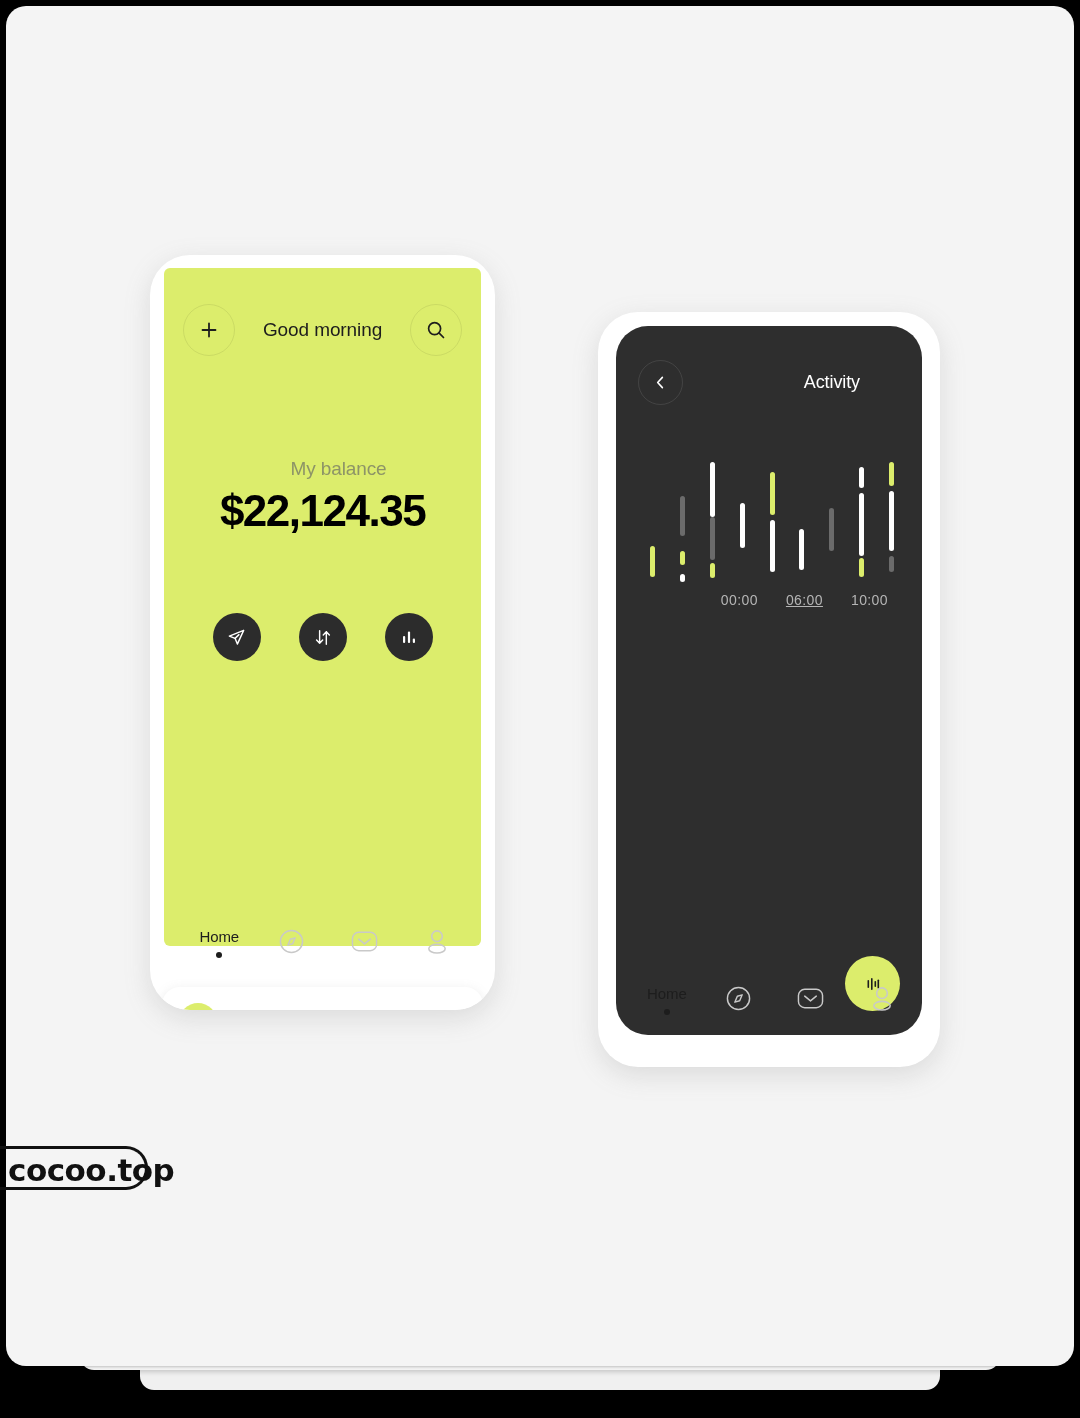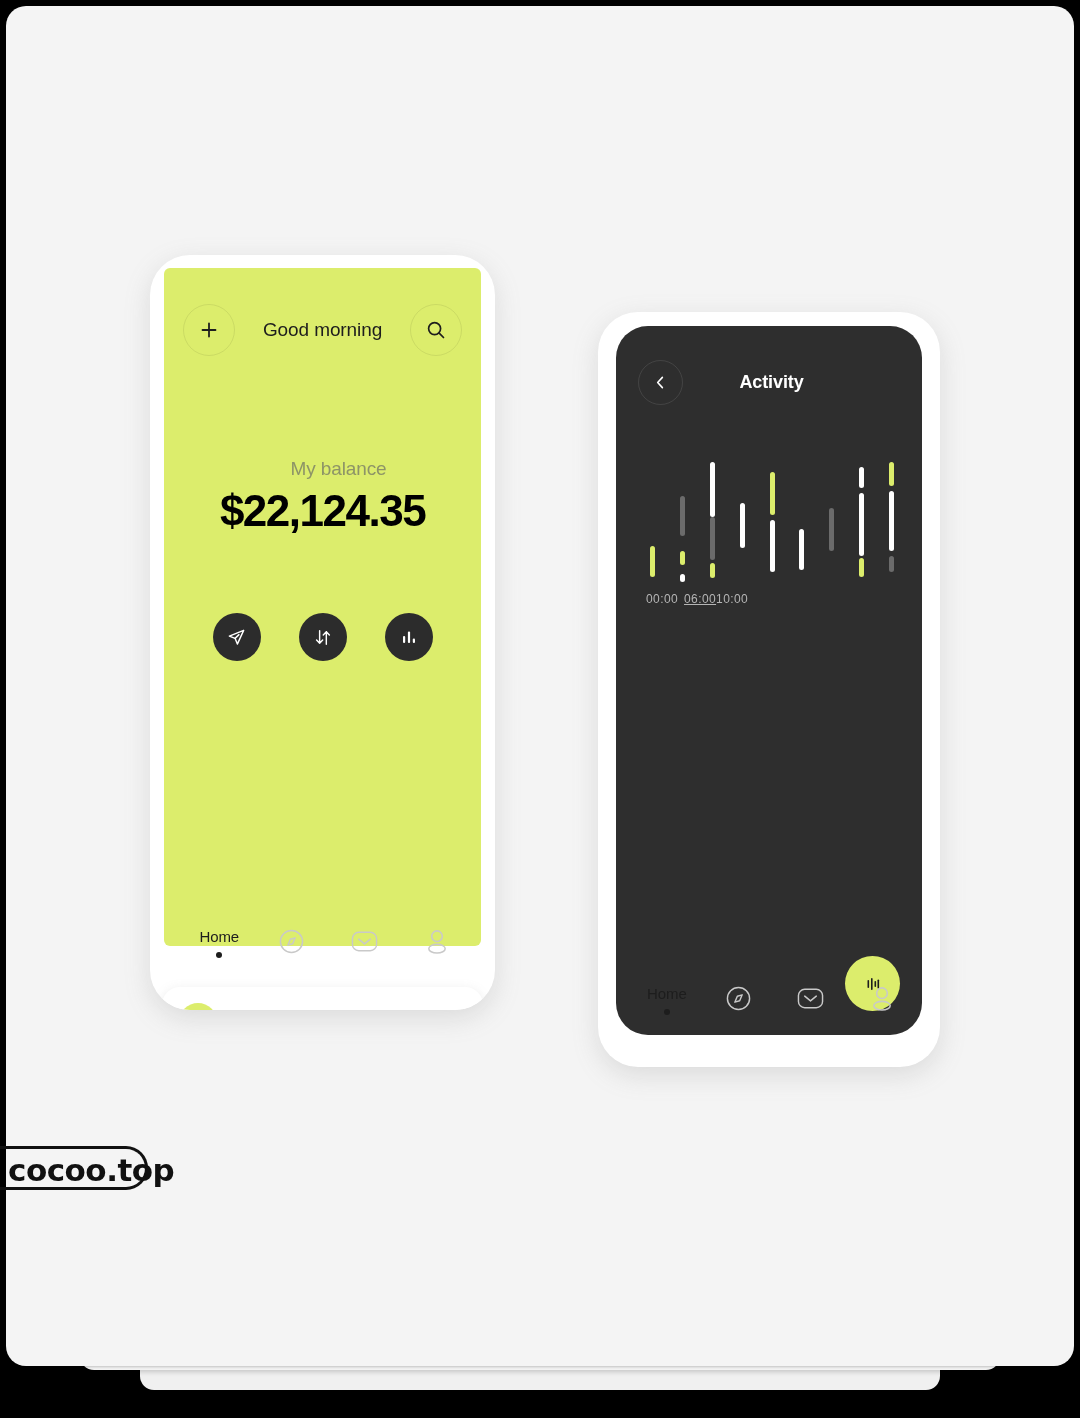--- a/index.html
+++ b/index.html
@@ -148,38 +148,38 @@
   .dark-top {
     position: absolute; left: 0; top: 34px; width: 100%;
     display: flex; align-items: center; padding: 0 22px;
   }
   .back-btn {
     width: 45px; height: 45px; border-radius: 50%;
     border: 1px solid rgba(255,255,255,0.10);
     display: flex; align-items: center; justify-content: center;
   }
   .dark-title {
-    flex: 1; text-align: center; font-size: 18px; color: #ffffff;
-    font-weight: 700; letter-spacing: -0.1px; margin-right: 40px;
+    flex: 1; text-align: right; font-size: 18px; color: #ffffff;
+    font-weight: 400; letter-spacing: -0.1px; margin-right: 40px;
   }
 
   .chart-area {
     position: absolute; left: 22px; top: 136px;
     width: 268px; height: 120px;
   }
   .candle-wrap { position: absolute; bottom: 0; width: 5px; }
   .seg { position: absolute; width: 5px; border-radius: 3px; left: 0; }
 
   .chart-ticks {
     position: absolute; left: 22px; top: 266px; width: 268px;
-    display: flex; justify-content: flex-start;
-    font-size: 12px; color: #b5b5b5; letter-spacing: 0.4px;
+    display: flex; justify-content: flex-end;
+    font-size: 14px; color: #b5b5b5; letter-spacing: 0.4px; gap: 28px;
   }
   .chart-ticks span:nth-child(1) { margin-left: 8px; }
-  .chart-ticks span:nth-child(2) { margin-left: 6px; text-decoration: underline; }
+  .chart-ticks span:nth-child(2) { margin-left: 0; text-decoration: underline; }
   .chart-ticks span:nth-child(3) { margin-right: 18px; }
 
   .fab {
     position: absolute; right: 22px; bottom: 24px;
     width: 55px; height: 55px; border-radius: 50%;
     background: #dced6c;
     display: flex; align-items: center; justify-content: center;
   }
 </style>
 </head>

